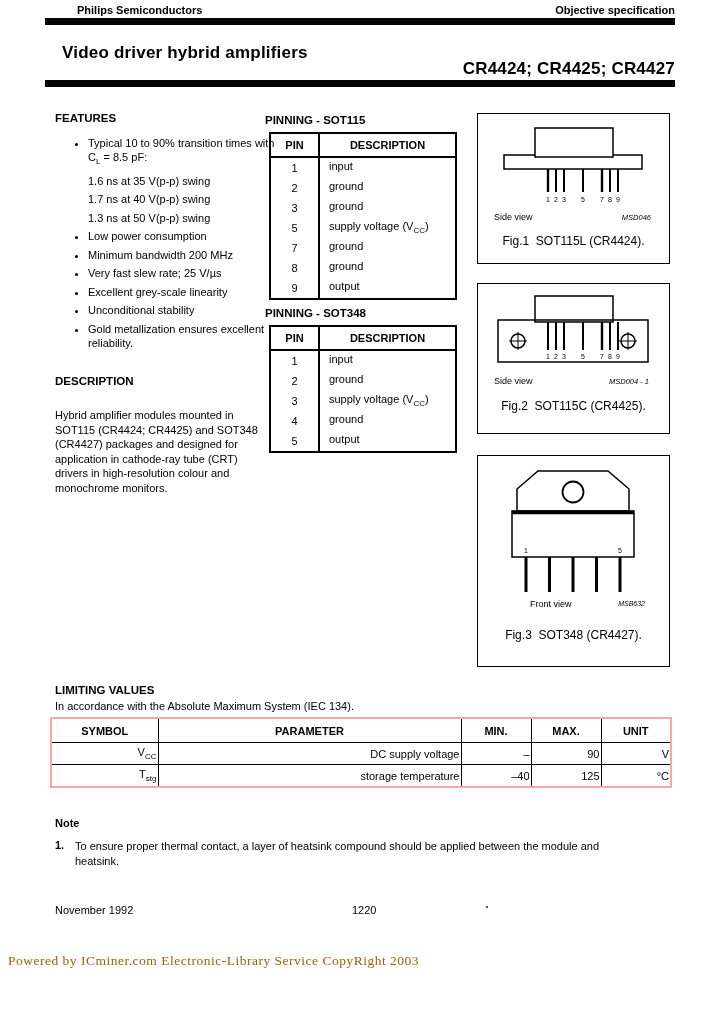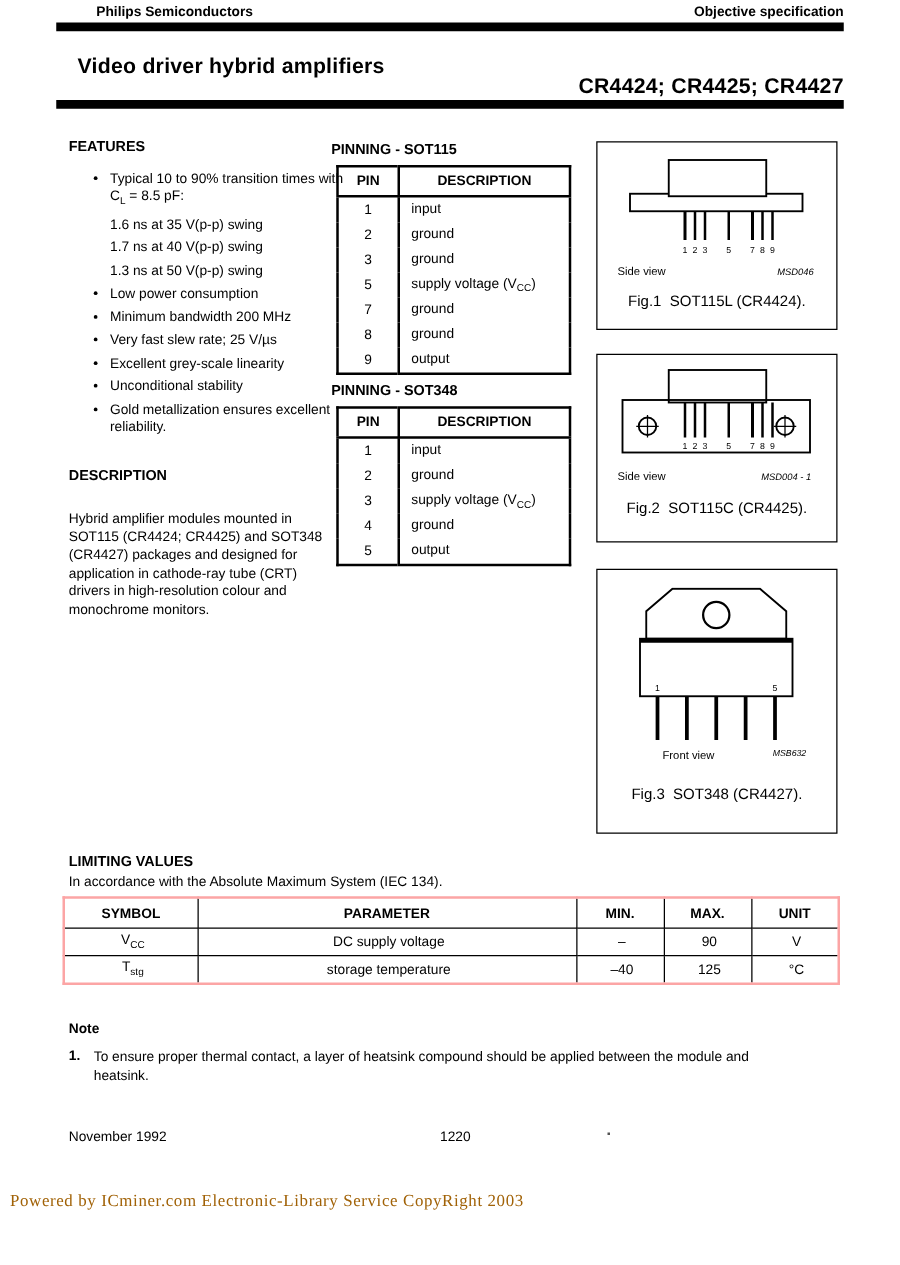--- a/index.html
+++ b/index.html
@@ -38,21 +38,21 @@
   .figbox { position:absolute; width:191px; border:1.5px solid #000; background:#fff; }
   .fig-view { position:absolute; font-size:9px; }
   .fig-code { position:absolute; font-size:7.5px; font-style:italic; }
   .fig-caption { position:absolute; width:100%; text-align:center; font-size:12px; white-space:pre; }
   .figbox svg { position:absolute; }
   .figbox svg text { font-family:"Liberation Sans", sans-serif; font-size:7px; fill:#000; text-anchor:middle; }
 
   
   .lv-table { border-collapse:collapse; width:620px; font-size:11px; border:2px solid #fca5a5; table-layout:fixed; }
   .lv-table th { font-weight:bold; height:21px; text-align:center; border:1.5px solid #000; }
-  .lv-table td { height:19px; border:1.5px solid #000; padding-left:4px; text-align:center; }
+  .lv-table td { height:19px; border:1.5px solid #000; padding-left:4px; text-align:right; }
 
   .note-row { display:flex; }
   .note-num { width:20px; font-size:11px; }
   .note-text { width:555px; font-size:11px; line-height:14.5px; }
 
   .watermark {
     font-family:Liberation Serif, serif;
     font-size:13.5px; color:#a16207; letter-spacing:0.5px;
   }
 </style>

